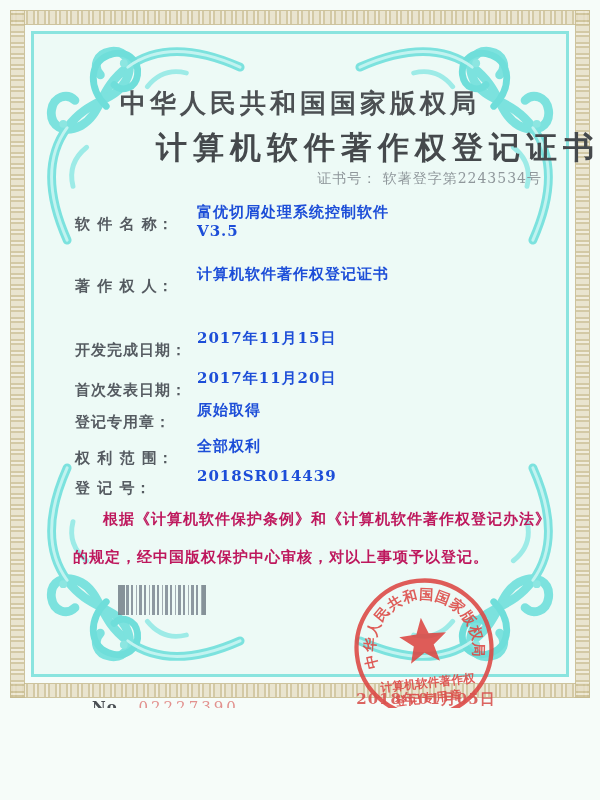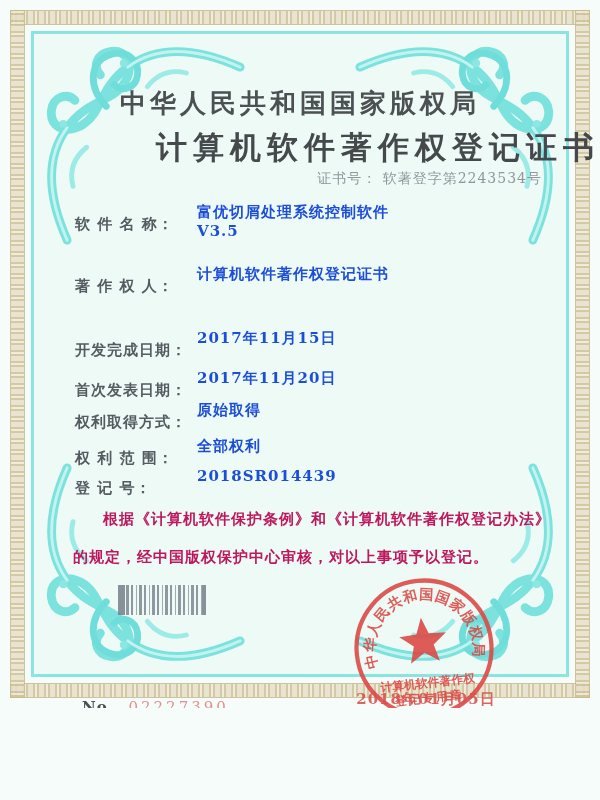--- a/index.html
+++ b/index.html
@@ -65,21 +65,21 @@
                     width:4px; background:#6d7983; }
 
   
   .seal { position:absolute; left:348px; top:572px; width:152px; height:152px;
           transform:rotate(-6deg); opacity:.88; }
   .seal-date { position:absolute; left:344px; top:690px; width:164px;
                text-align:center; font-size:15px; font-weight:bold;
                color:#d95450; letter-spacing:1px; opacity:.9; }
 
   
-  .serial { position:absolute; left:82px; top:698px; font-size:15px;text-decoration:underline; }
+  .serial { position:absolute; left:92px; top:698px; font-size:15px;text-decoration:underline; }
   .serial .no-lbl { color:#4a4f54; font-weight:bold; letter-spacing:1px; }
   .serial .no-val { color:#e2918e; letter-spacing:3px; margin-left:10px; }
 </style>
 </head>
 <body>
 
 <div class="certificate">
 
   <svg width="0" height="0" style="position:absolute" aria-hidden="true">
     <defs>
@@ -129,21 +129,21 @@
   <div class="field-row r1">
     <span class="lbl">著 作 权 人：</span><span class="val">计算机软件著作权登记证书</span>
   </div>
   <div class="field-row r2">
     <span class="lbl">开发完成日期：</span><span class="val">2017年11月15日</span>
   </div>
   <div class="field-row r3">
     <span class="lbl">首次发表日期：</span><span class="val">2017年11月20日</span>
   </div>
   <div class="field-row r4">
-    <span class="lbl">权利取得方式：</span><span class="val">原始取得</span>
+    <span class="lbl">登记专用章：</span><span class="val">原始取得</span>
   </div>
   <div class="field-row r5">
     <span class="lbl">权 利 范 围：</span><span class="val">全部权利</span>
   </div>
   <div class="field-row r6">
     <span class="lbl">登   记   号：</span><span class="val">2018SR014439</span>
   </div>
 
   <div class="statement">根据《计算机软件保护条例》和《计算机软件著作权登记办法》的规定，经中国版权保护中心审核，对以上事项予以登记。</div>
 

